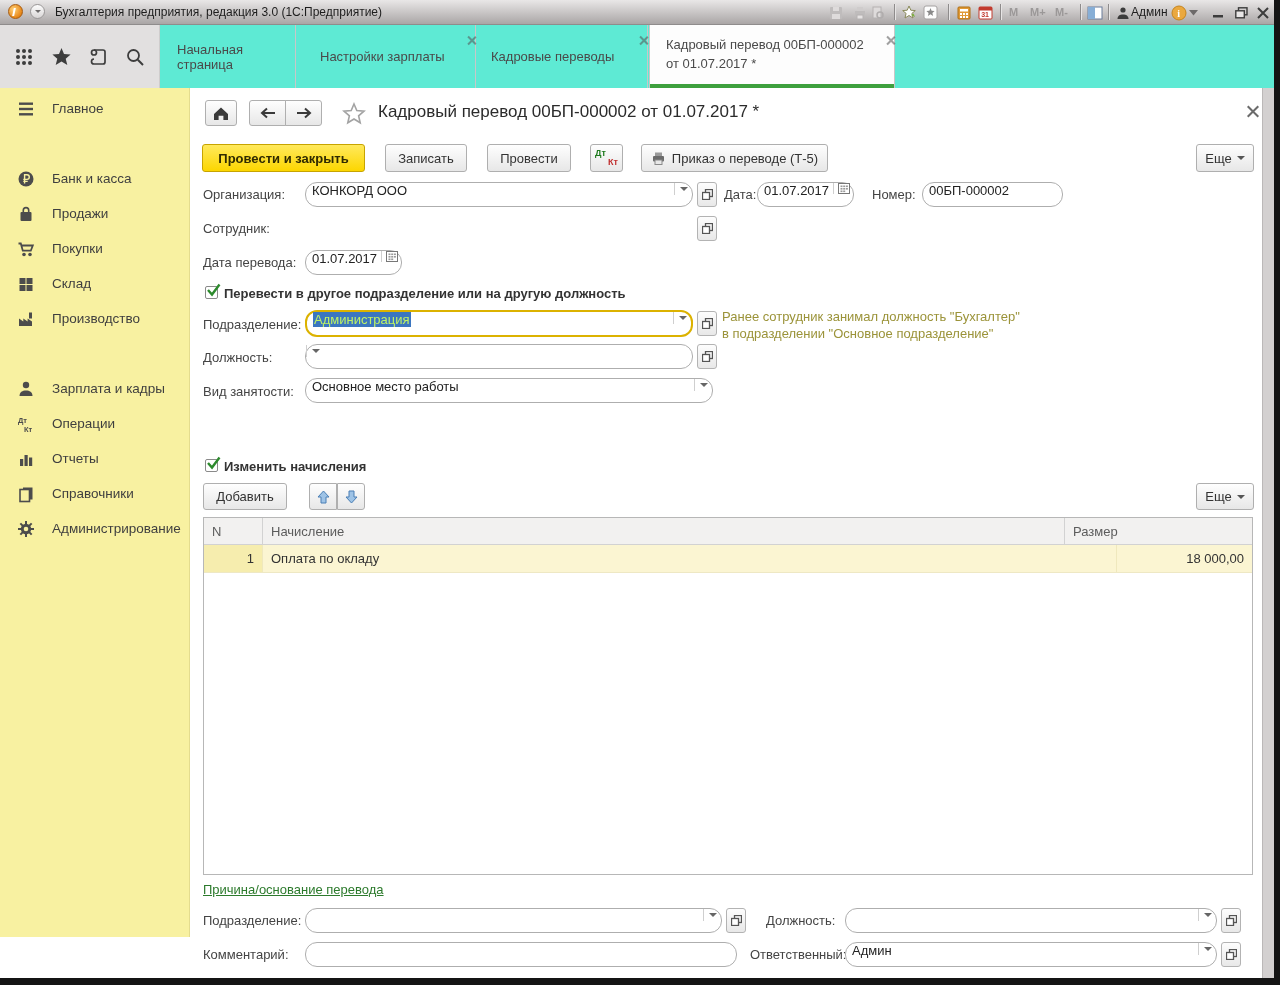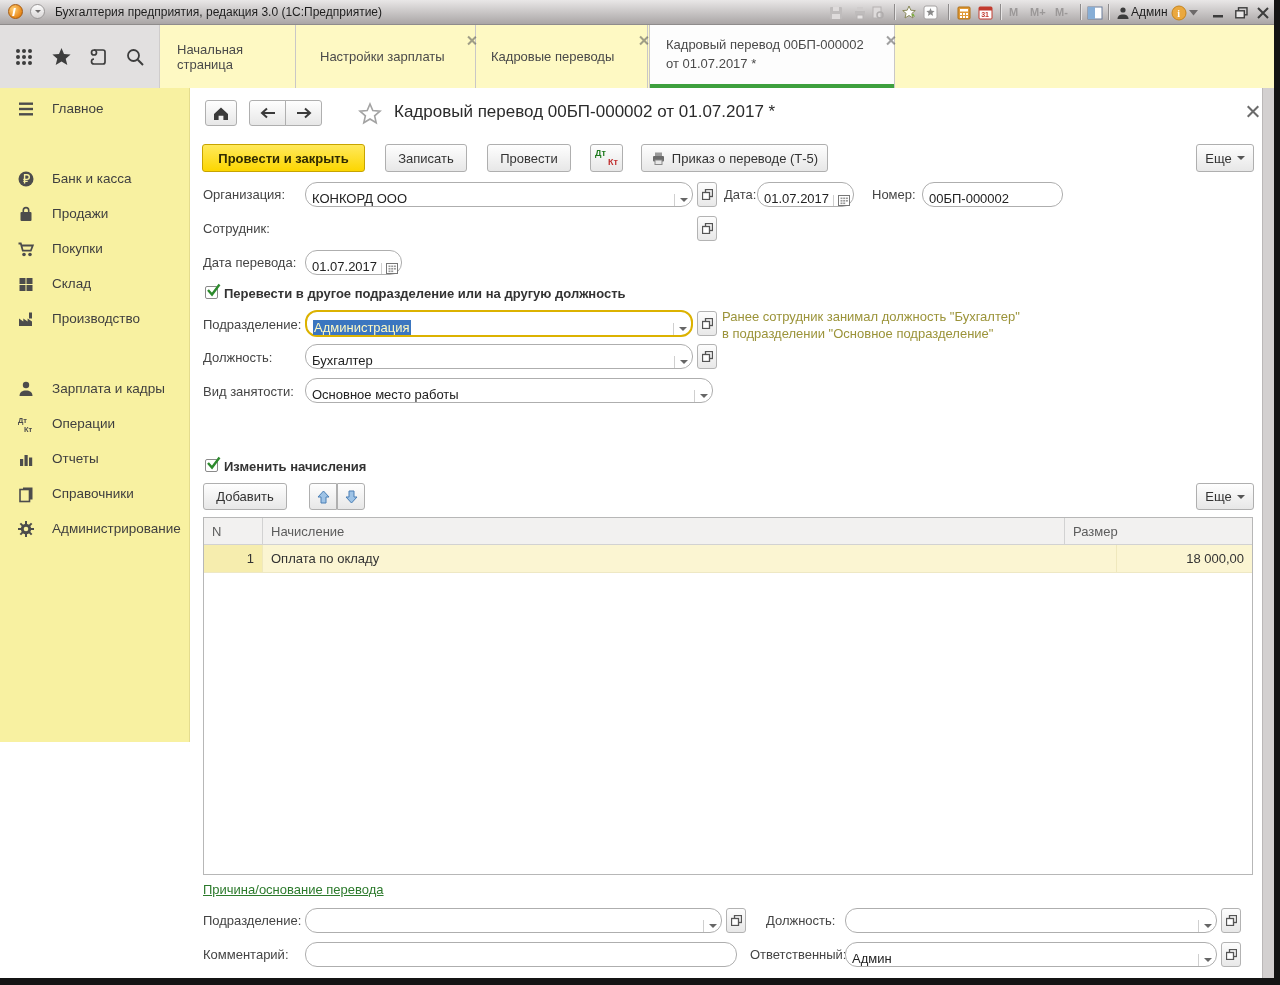--- a/index.html
+++ b/index.html
@@ -1,62 +1,62 @@
 <!DOCTYPE html>
 <html><head>
 <meta charset="utf-8">
 <style>
   html,body{margin:0;padding:0;}
   *{box-sizing:border-box;}
   .app{position:relative;width:1280px;height:985px;background:#141414;font-family:"Liberation Sans",sans-serif;overflow:hidden;}
   .window{position:absolute;left:0;top:0;width:1274px;height:978px;background:#fff;border-right:1px solid #8f8c8c;}
-  .abs{position:absolute;margin-left:16px;}
+  .abs{position:absolute;}
   
   .titlebar{position:absolute;left:0;top:0;width:1274px;height:25px;background:linear-gradient(#e9e7e7,#aaa6a6);border-bottom:1px solid #8f8c8c;}
   .tb-title{position:absolute;left:55px;top:5px;font-size:12px;color:#1d1d1d;white-space:nowrap;}
   .logo{position:absolute;left:8px;top:4px;width:15px;height:15px;border-radius:50%;background:radial-gradient(circle at 35% 35%,#ffd27a,#e98c1e 65%,#c96a08);border:1px solid #a85c10;}
   .logo::after{content:"";position:absolute;left:4px;top:3px;width:5px;height:8px;border-left:2px solid #fff;transform:skewX(-12deg);}
   .circ-btn{position:absolute;left:30px;top:4px;width:15px;height:15px;border-radius:50%;background:linear-gradient(#fdfdfd,#d8d5d5);border:1px solid #9a9797;}
   .circ-btn::after{content:"";position:absolute;left:3.5px;top:5px;border:3.5px solid transparent;border-top-color:#6d6a6a;}
   .tb-ico{position:absolute;top:4px;display:flex;align-items:center;justify-content:center;width:18px;height:17px;}
   .tb-sep{position:absolute;top:4px;width:1px;height:16px;background:#8e8b8b;box-shadow:1px 0 0 #e7e5e5;}
   .mem{position:absolute;top:6px;font-size:11px;font-weight:bold;color:#9b9898;}
   .tb-user{position:absolute;top:5px;font-size:12px;color:#1d1d1d;}
   .winctl{position:absolute;top:4px;width:20px;height:17px;display:flex;align-items:center;justify-content:center;}
   
-  .tabbar{position:absolute;left:0;top:25px;width:1274px;height:63px;background:#fef9c3;}
+  .tabbar{position:absolute;left:0;top:25px;width:1274px;height:63px;background:#5eead4;}
   .navicons{position:absolute;left:0;top:0;width:160px;height:63px;background:#e2e0e0;border-right:1px solid #cfcccc;}
   .navico{position:absolute;top:20px;width:24px;height:24px;display:flex;align-items:center;justify-content:center;}
   .tab{position:absolute;top:0;height:63px;border-right:1px solid #c9c7c7;display:flex;align-items:center;padding:0 14px;font-size:13px;color:#4a4a4a;}
   .tab .x{position:absolute;right:8px;top:10px;}
   .tab-active{position:absolute;top:0;height:63px;background:#fdfdfd;border-left:1px solid #c9c7c7;border-right:1px solid #c9c7c7;font-size:13px;color:#4a4a4a;padding:10px 26px 0 16px;line-height:19px;}
   .tab-active .greenbar{position:absolute;left:0;bottom:0;width:100%;height:4px;background:#3ea03e;}
   .tab-active .x{position:absolute;right:8px;top:10px;}
   .xico{width:9px;height:9px;position:relative;opacity:.55;}
   .xico::before,.xico::after{content:"";position:absolute;left:4px;top:0;width:1.5px;height:11px;background:#555;}
   .xico::before{transform:rotate(45deg);}  .xico::after{transform:rotate(-45deg);}
   
-  .sidebar{position:absolute;left:0;top:88px;width:190px;height:654px;background:#f8f1a1;border-right:1px solid #e4dc8e;}
+  .sidebar{position:absolute;left:0;top:88px;width:190px;height:849px;background:#f8f1a1;border-right:1px solid #e4dc8e;}
   .sb-item{position:absolute;left:0;width:190px;height:35px;display:flex;align-items:center;cursor:default;}
   .sb-item .ic{position:absolute;left:17px;width:18px;height:18px;display:flex;align-items:center;justify-content:center;}
   .sb-item .lb{position:absolute;left:52px;font-size:13.5px;color:#3f3f3f;white-space:nowrap;}
   
   .main{position:absolute;left:190px;top:88px;width:1072px;height:890px;background:#fff;}
   .edge-right{position:absolute;left:1262px;top:88px;width:12px;height:890px;background:#d3d0d0;border-left:1px solid #bbb8b8;}
   .btn{position:absolute;background:linear-gradient(#fefefe,#e7e7e7);border:1px solid #afafaf;border-radius:3px;font-size:13px;color:#333;display:flex;align-items:center;justify-content:center;white-space:nowrap;cursor:default;}
   .btn-yellow{background:linear-gradient(#ffe95c,#fcd600);border:1px solid #c7a400;font-weight:bold;color:#2f2a00;}
   .lbl{position:absolute;font-size:13px;color:#444;white-space:nowrap;}
-  .fld{position:absolute;height:25px;background:#fff;border:1px solid #aeaeae;border-radius:12px;display:flex;align-items:flex-end;}
+  .fld{position:absolute;height:25px;background:#fff;border:1px solid #aeaeae;border-radius:12px;display:flex;align-items:flex-start;}
   .fld .txt{flex:1;display:flex;align-items:center;padding:0 6px;font-size:13px;color:#222;overflow:hidden;white-space:nowrap;}
   .fld-focus{border:2px solid #dcb200;}
   .dd{width:18px;border-left:1px solid #cfcfcf;display:flex;align-items:center;justify-content:center;}
   .dd::after{content:"";border:4px solid transparent;border-top-color:#666;margin-top:4px;}
   .calseg{width:20px;border-left:1px solid #cfcfcf;display:flex;align-items:center;justify-content:center;}
   .lnkbtn{position:absolute;width:20px;height:25px;background:linear-gradient(#fdfdfd,#e8e8e8);border:1px solid #b3b3b3;border-radius:3px;display:flex;align-items:center;justify-content:center;}
-  .sel{background:#3b76c0;color:#fef9c3;padding:0 1px;}
+  .sel{background:#3b76c0;color:#bef264;padding:0 1px;}
   .cb{position:absolute;width:13px;height:13px;background:#fff;border:1px solid #8a8a8a;border-radius:2px;}
   .cb svg{position:absolute;left:0;top:-4px;overflow:visible;}
   .cb-label{position:absolute;font-size:13px;font-weight:bold;color:#333;white-space:nowrap;}
   .note{position:absolute;font-size:13px;line-height:17px;color:#9b9339;width:300px;}
   .glink{position:absolute;font-size:13px;color:#2c7a2c;text-decoration:underline;white-space:nowrap;cursor:pointer;}
   
   .grid{position:absolute;left:203px;top:517px;width:1050px;height:358px;border:1px solid #b7b7b7;background:#fff;}
   .grid-head{display:flex;height:27px;background:#f2f1f0;border-bottom:1px solid #d2d2d2;font-size:13px;color:#5c5c5c;}
   .gh{display:flex;align-items:center;padding:0 8px;border-right:1px solid #d2d2d2;}
   .grid-row{display:flex;height:28px;background:#fbf5d2;border-bottom:1px solid #eee8c4;font-size:13px;color:#333;}
@@ -484,21 +484,20 @@
   <span class="lnkbtn" style="left:697px;top:311px">
     <svg width="11" height="11">
           <rect x="3.5" y="0.5" width="7" height="7" fill="none" stroke="#555" stroke-width="1.3"></rect>
           <rect x="0.5" y="3.5" width="7" height="7" fill="#fff" stroke="#555" stroke-width="1.3"></rect>
         </svg>
       </span>
   <div class="note" style="left:722px;top:308px">Ранее сотрудник занимал должность "Бухгалтер" в подразделении "Основное подразделение"</div>
 
   <span class="lbl" style="left:203px;top:350px">Должность:</span>
   <div class="fld" style="left:305px;top:344px;width:388px">
-    <span class="txt">Бухгалтер</span>
     <span class="dd"></span>
       </div>
   <span class="lnkbtn" style="left:697px;top:344px">
     <svg width="11" height="11">
           <rect x="3.5" y="0.5" width="7" height="7" fill="none" stroke="#555" stroke-width="1.3"></rect>
           <rect x="0.5" y="3.5" width="7" height="7" fill="#fff" stroke="#555" stroke-width="1.3"></rect>
         </svg>
       </span>
 
   <span class="lbl" style="left:203px;top:384px">Вид занятости:</span>

